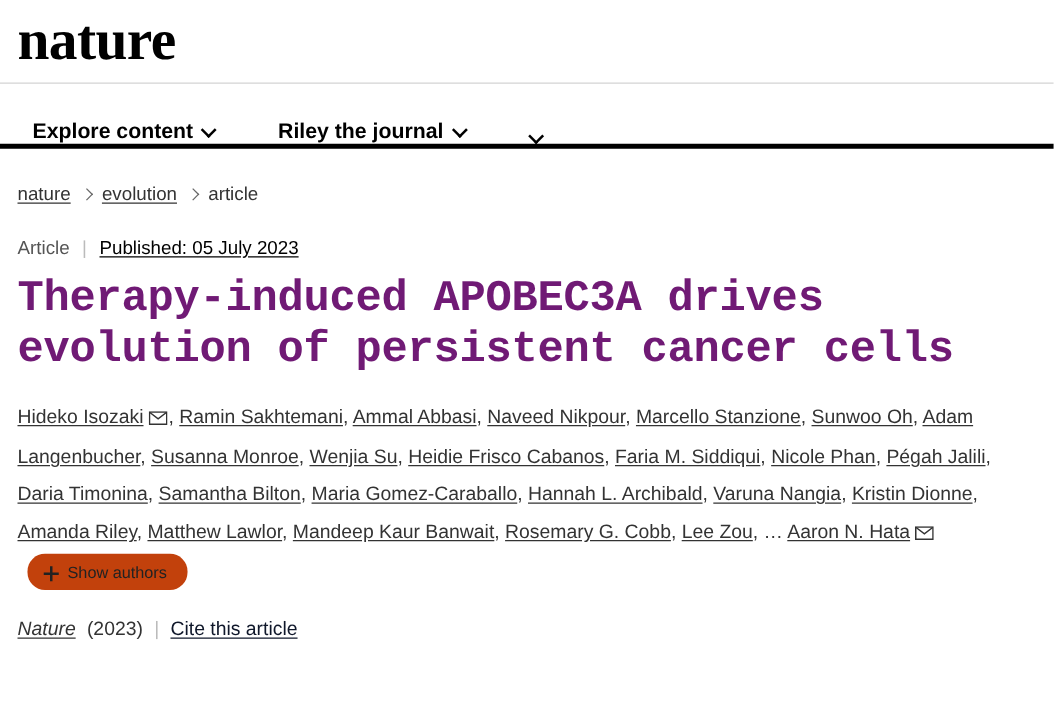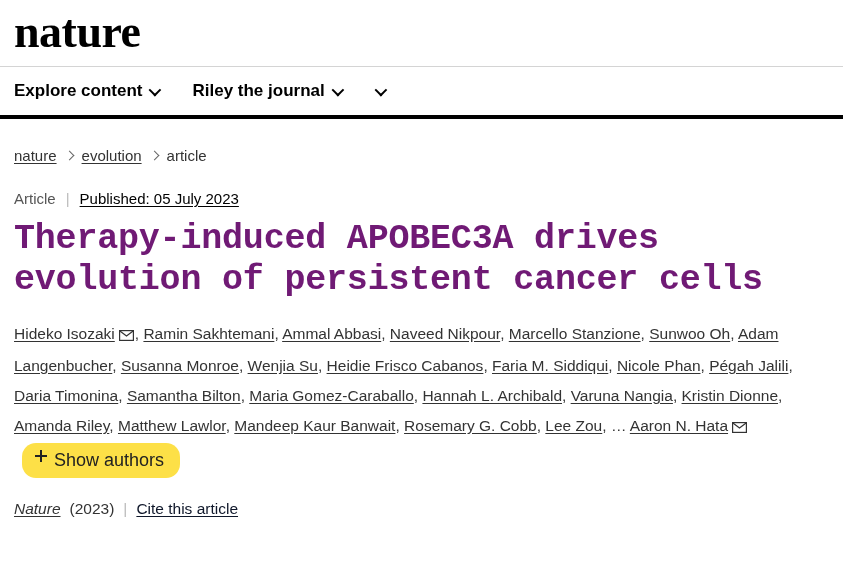--- a/index.html
+++ b/index.html
@@ -25,25 +25,25 @@
     font-size: 46px;
     line-height: 48px;
     letter-spacing: -0.5px;
     color: #000000;
     display: inline-block;
   }
 
   
   .navbar {
     border-bottom: 4px solid #000000;
-    padding: 0 14px;
+    padding: 0 26px;
     height: 52px;
     display: flex;
-    align-items: center;
-    gap: 34px;
+    align-items: flex-end;
+    gap: 52px;
   }
   .nav-item {
     display: flex;
     align-items: center;
     gap: 7px;
     font-size: 17px;
     font-weight: bold;
     color: #000000;
     cursor: pointer;
     white-space: nowrap;
@@ -133,27 +133,27 @@
   .mail-icon {
     display: inline-block;
     vertical-align: -2px;
     margin-left: 4px;
     margin-right: 1px;
   }
   .ellipsis { color: #333333; }
 
   .show-authors {
     display: inline-flex;
-    align-items: flex-start;
+    align-items: flex-end;
     gap: 7px;
-    background: #fde047;
+    background: #c2410c;
     border: none;
     border-radius: 14px;
     padding: 7px 16px 7px 13px;
-    font-size: 18px;
+    font-size: 13px;
     color: #222222;
     font-family: "Liberation Sans", sans-serif;
     cursor: pointer;
     vertical-align: middle;
     margin-left: 8px;
   }
   .plus {
     position: relative;
     width: 12px;
     height: 12px;

